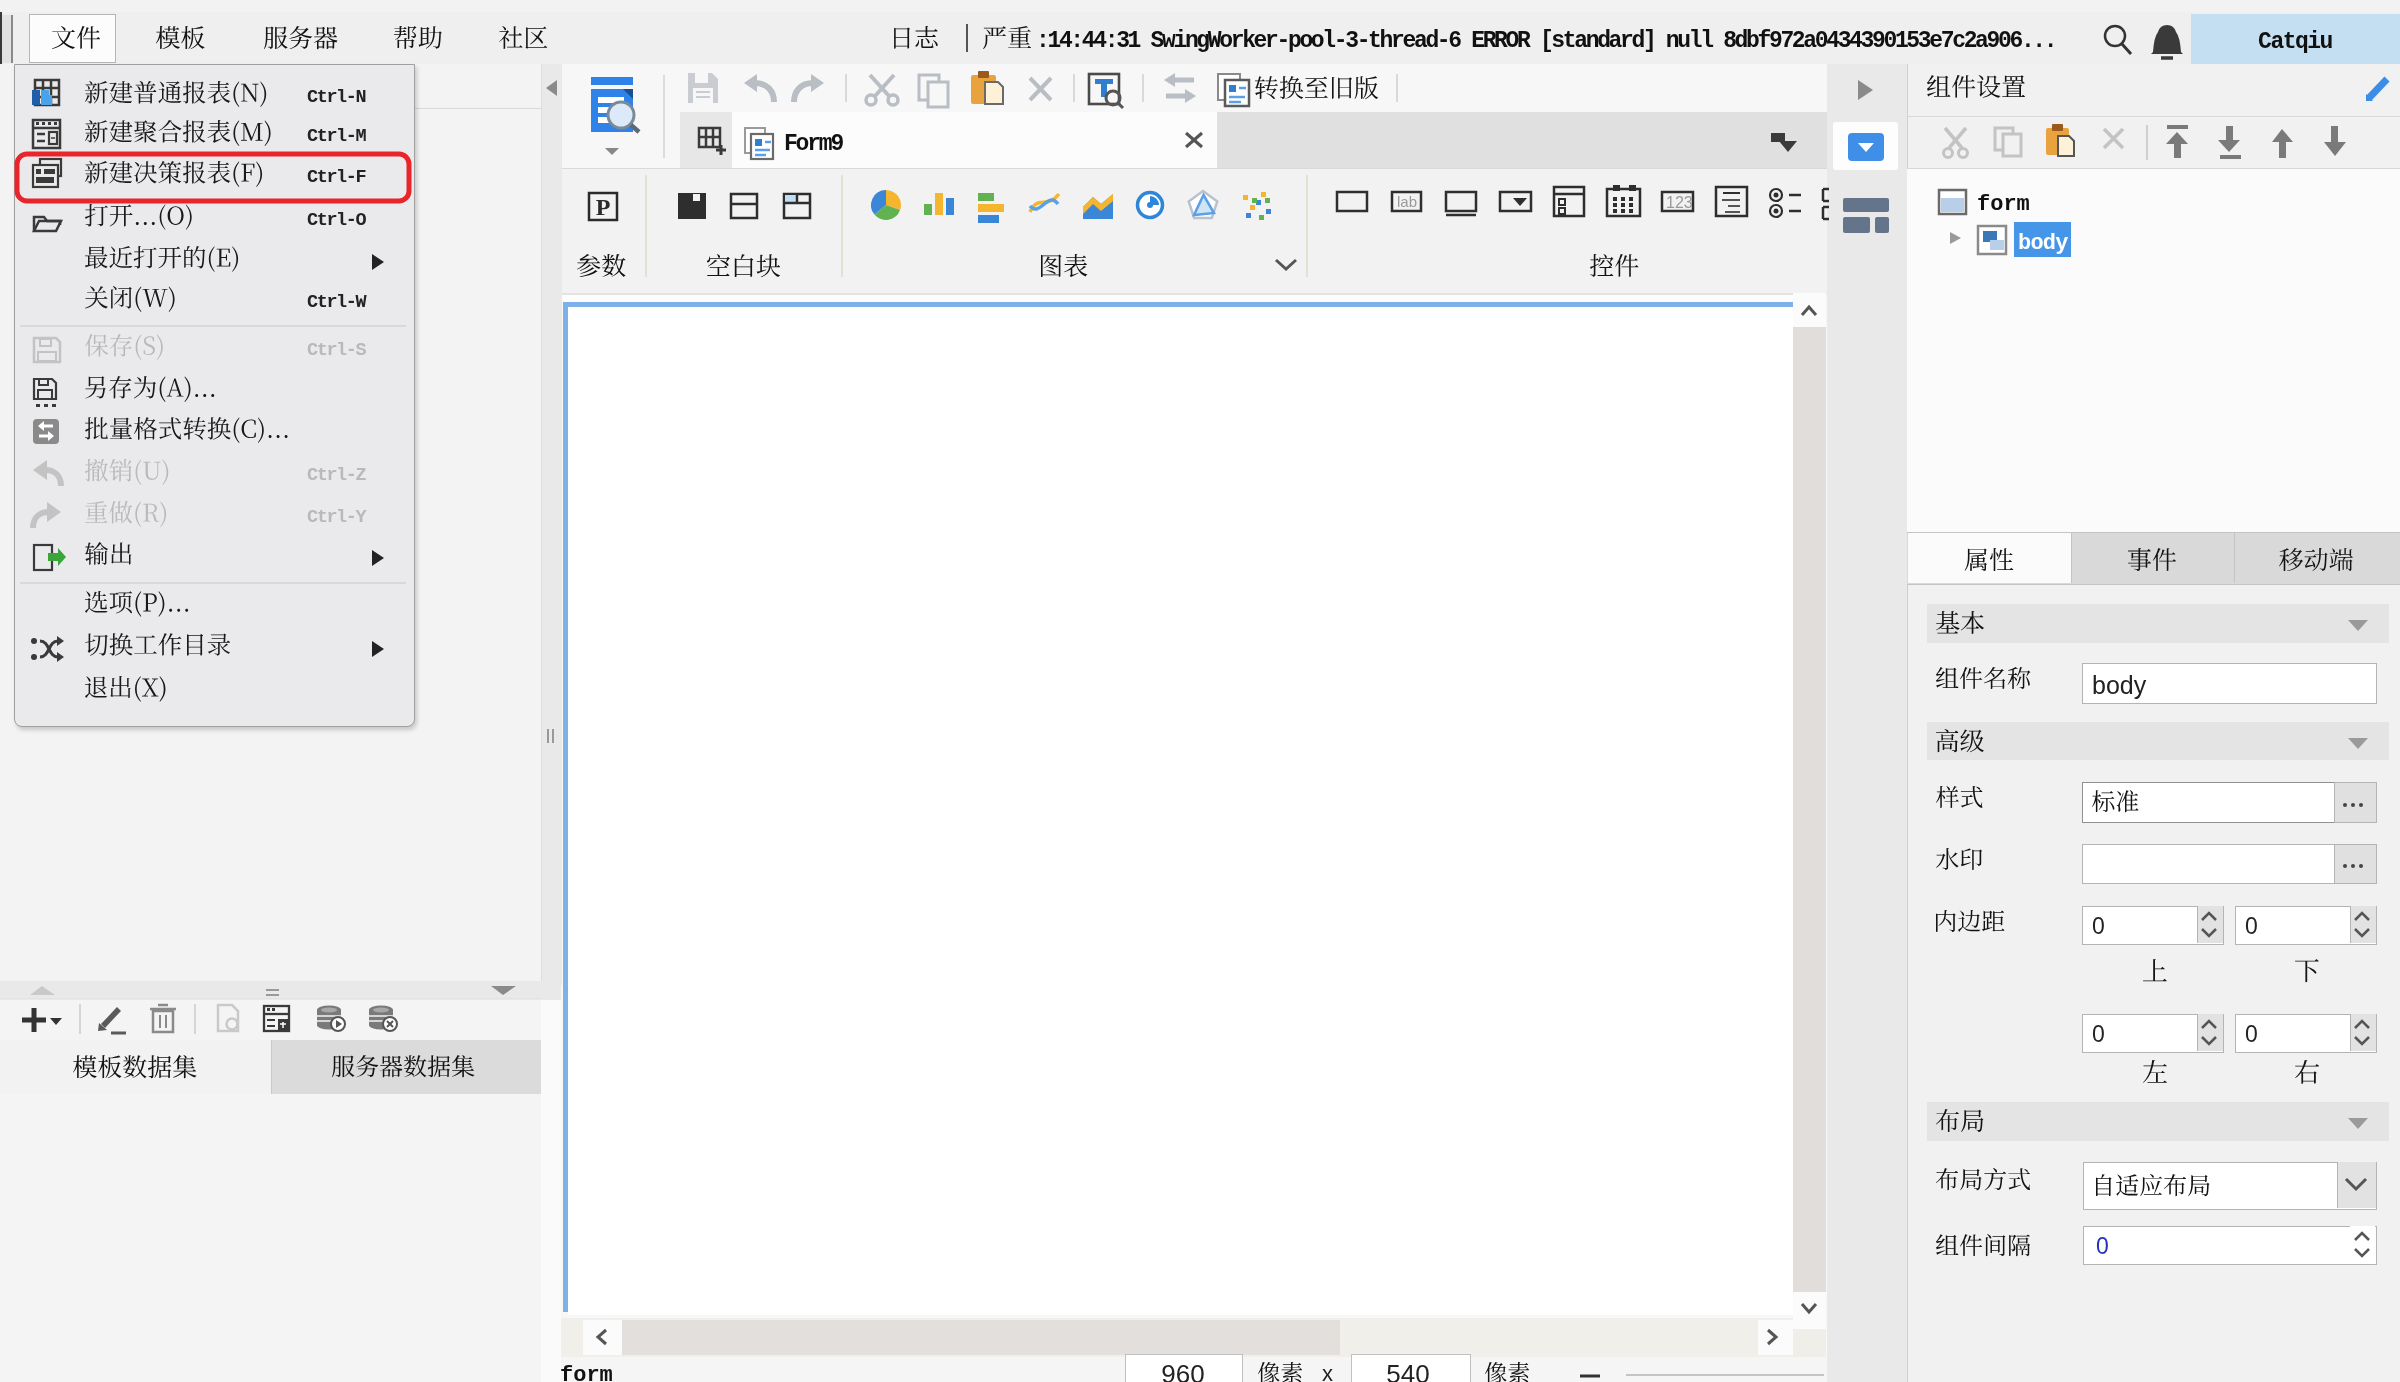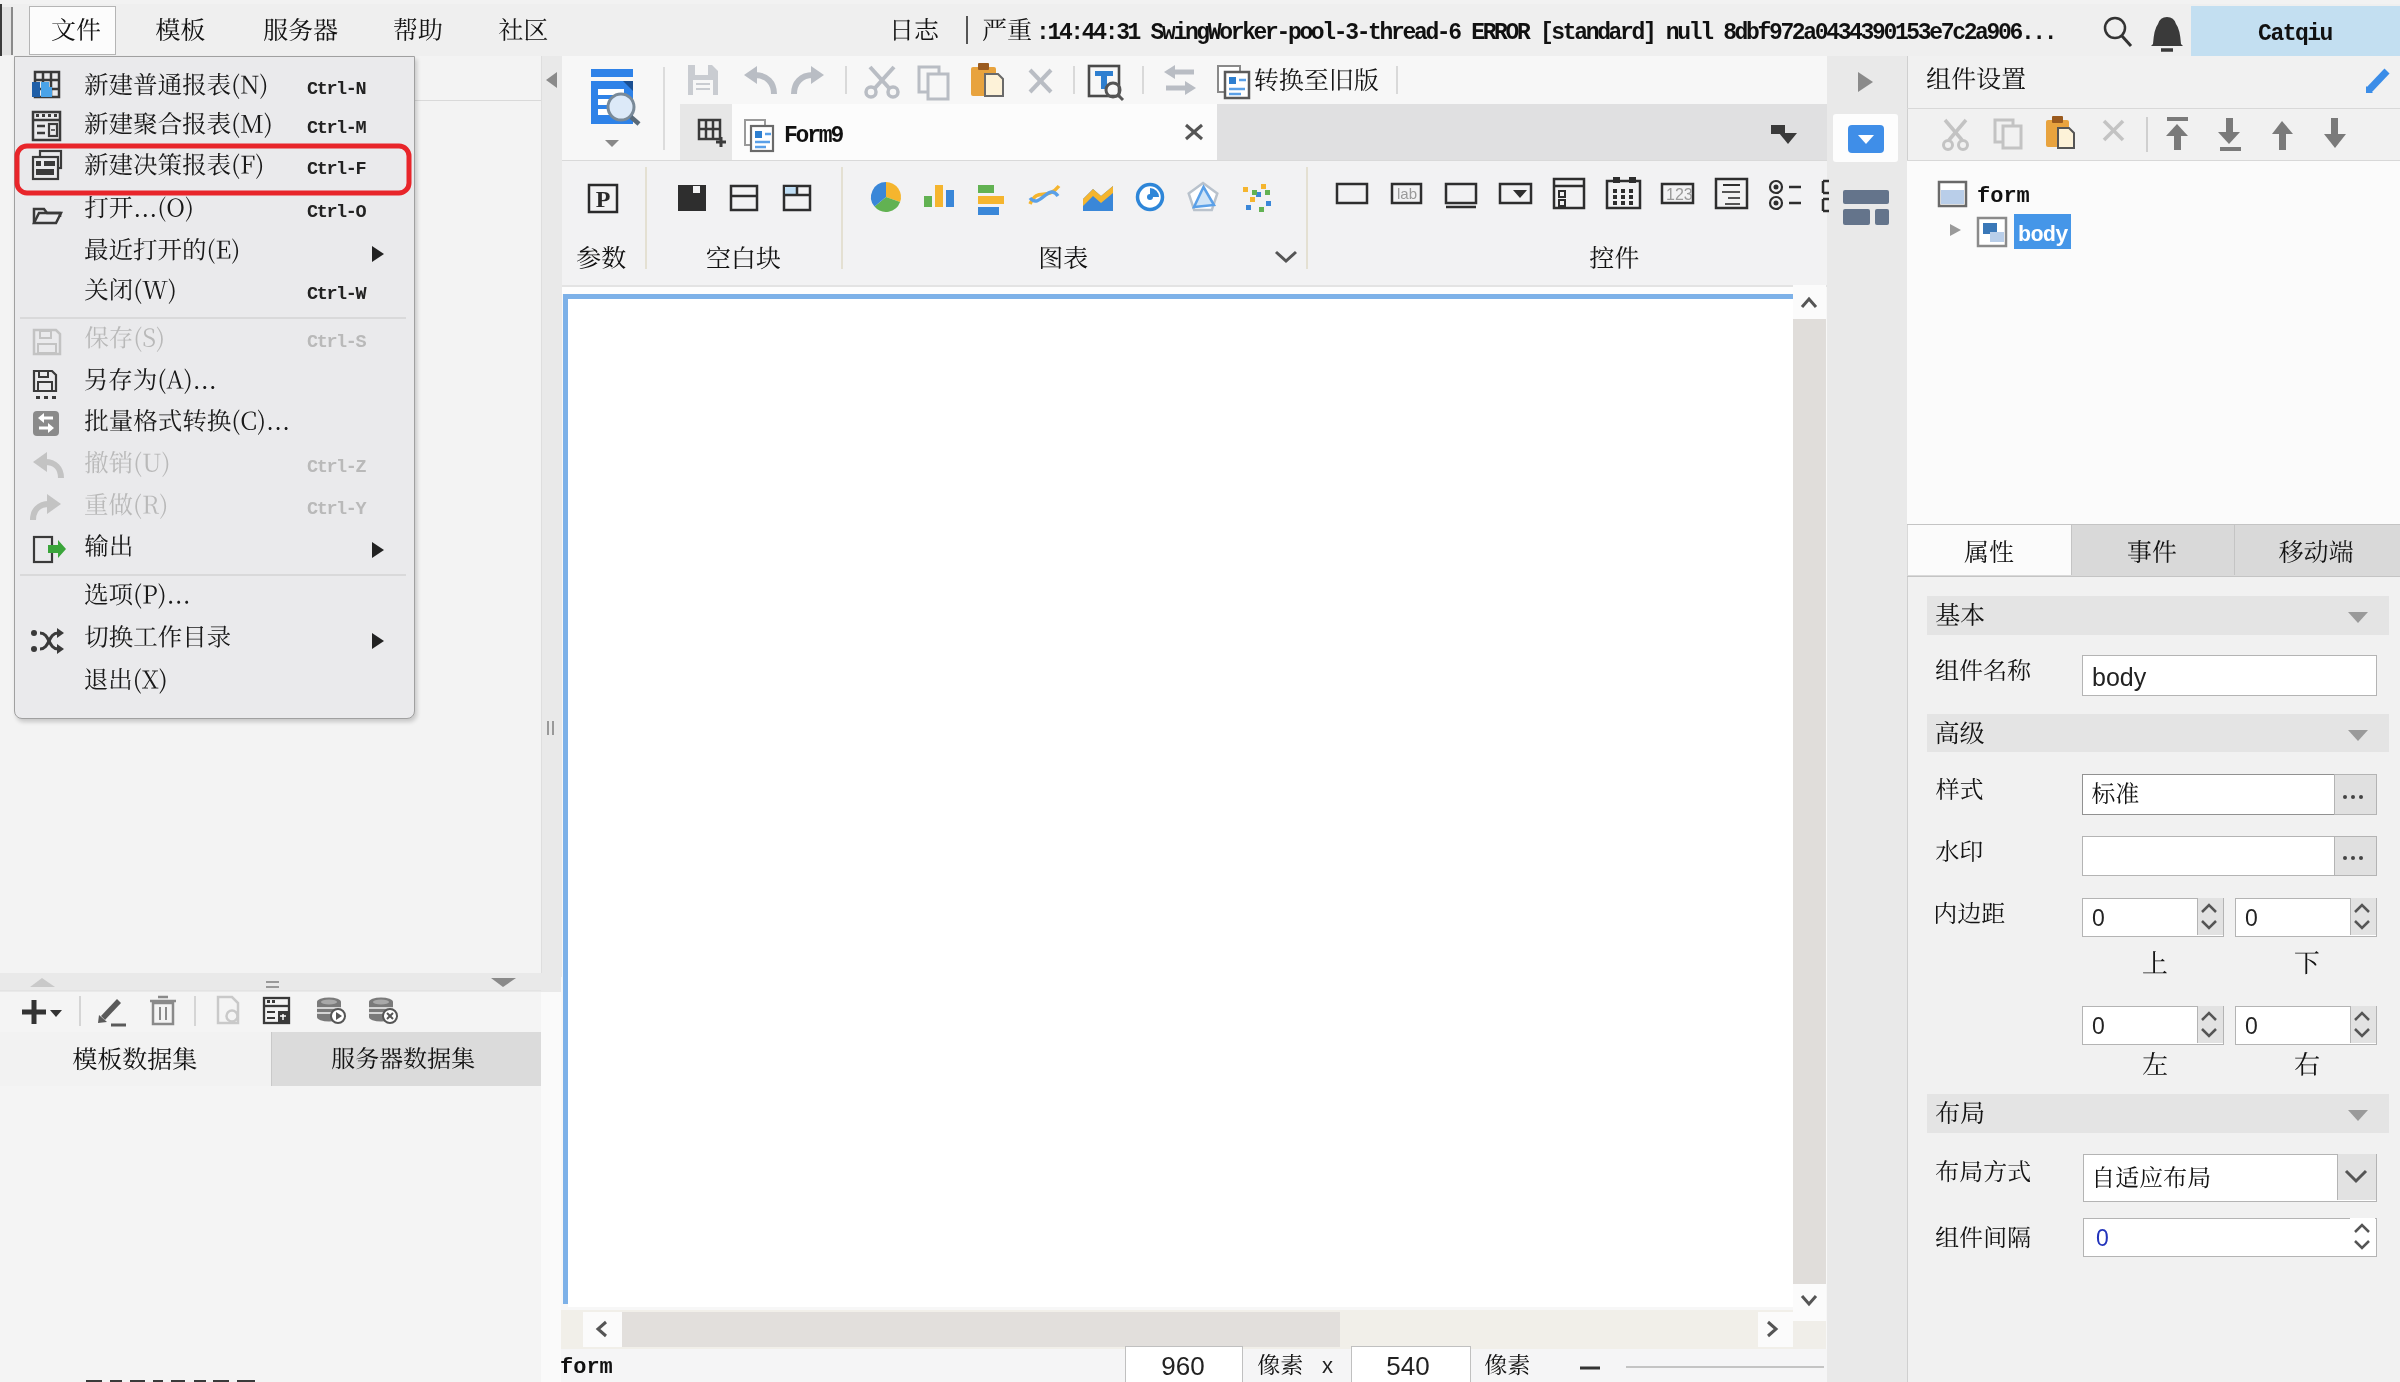--- a/index.html
+++ b/index.html
@@ -1,14 +1,14 @@
 <!DOCTYPE html>
 <html><head><meta charset="utf-8"><style>
 html,body{margin:0;padding:0;width:2400px;height:1382px;background:#f2f2f2;overflow:hidden;font-family:"Liberation Sans",sans-serif}
-#root{position:absolute;left:0;top:4px;width:2400px;height:1168px}
+#root{position:absolute;left:0;top:12px;width:2400px;height:1168px}
 </style></head><body>
 <div id="root">
 <div style="position:absolute;left:0px;top:0px;width:2400px;height:52px;background:#efefef;border-bottom:1px solid #dcdcdc"></div>
 <div style="position:absolute;left:29px;top:2px;width:85px;height:47px;background:#fcfcfc;border:1px solid #b5b5b5"></div>
 <div style="position:absolute;left:2191px;top:2px;width:209px;height:51px;background:#c3dff1"></div>
 <div style="position:absolute;left:2px;top:3px;width:9px;height:48px;background:#e2e2e2"></div>
 <div style="position:absolute;left:11px;top:3px;width:2px;height:48px;background:#8a8a8a"></div>
 <div style="position:absolute;left:0px;top:0px;width:2px;height:1382px;background:#3a3a3a"></div>
 <div style="position:absolute;left:0px;top:52px;width:541px;height:921px;background:#f3f3f3"></div>
 <div style="position:absolute;left:413px;top:96px;width:128px;height:1px;background:#d9d9d9"></div>

